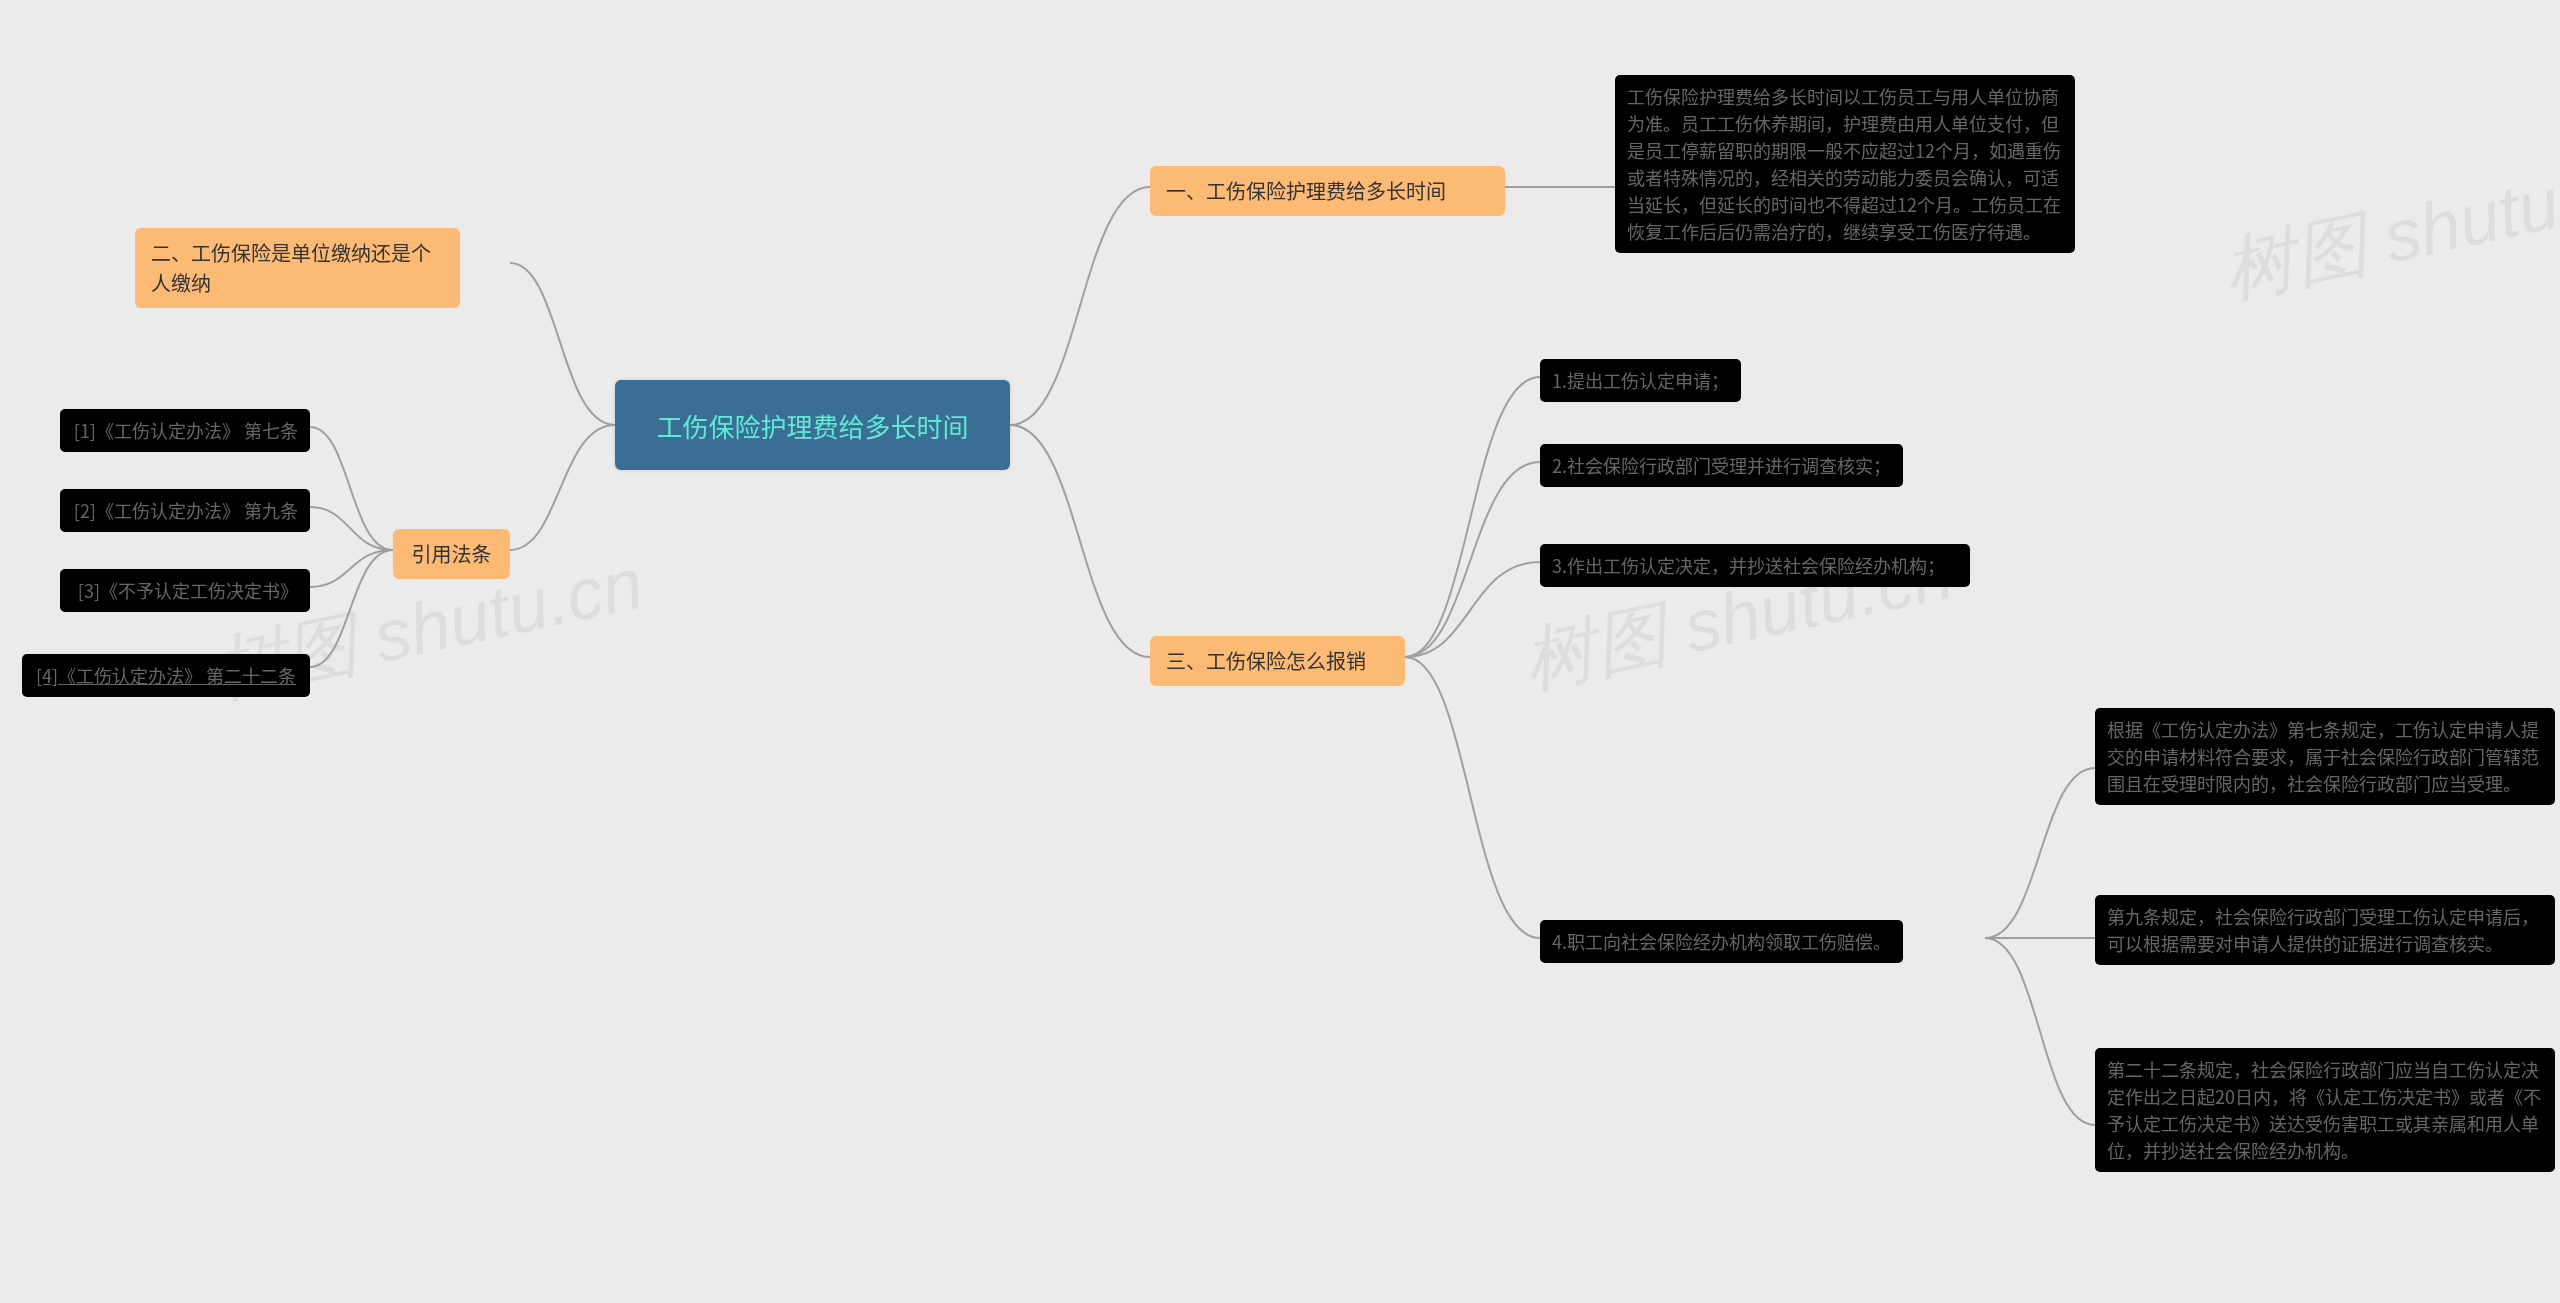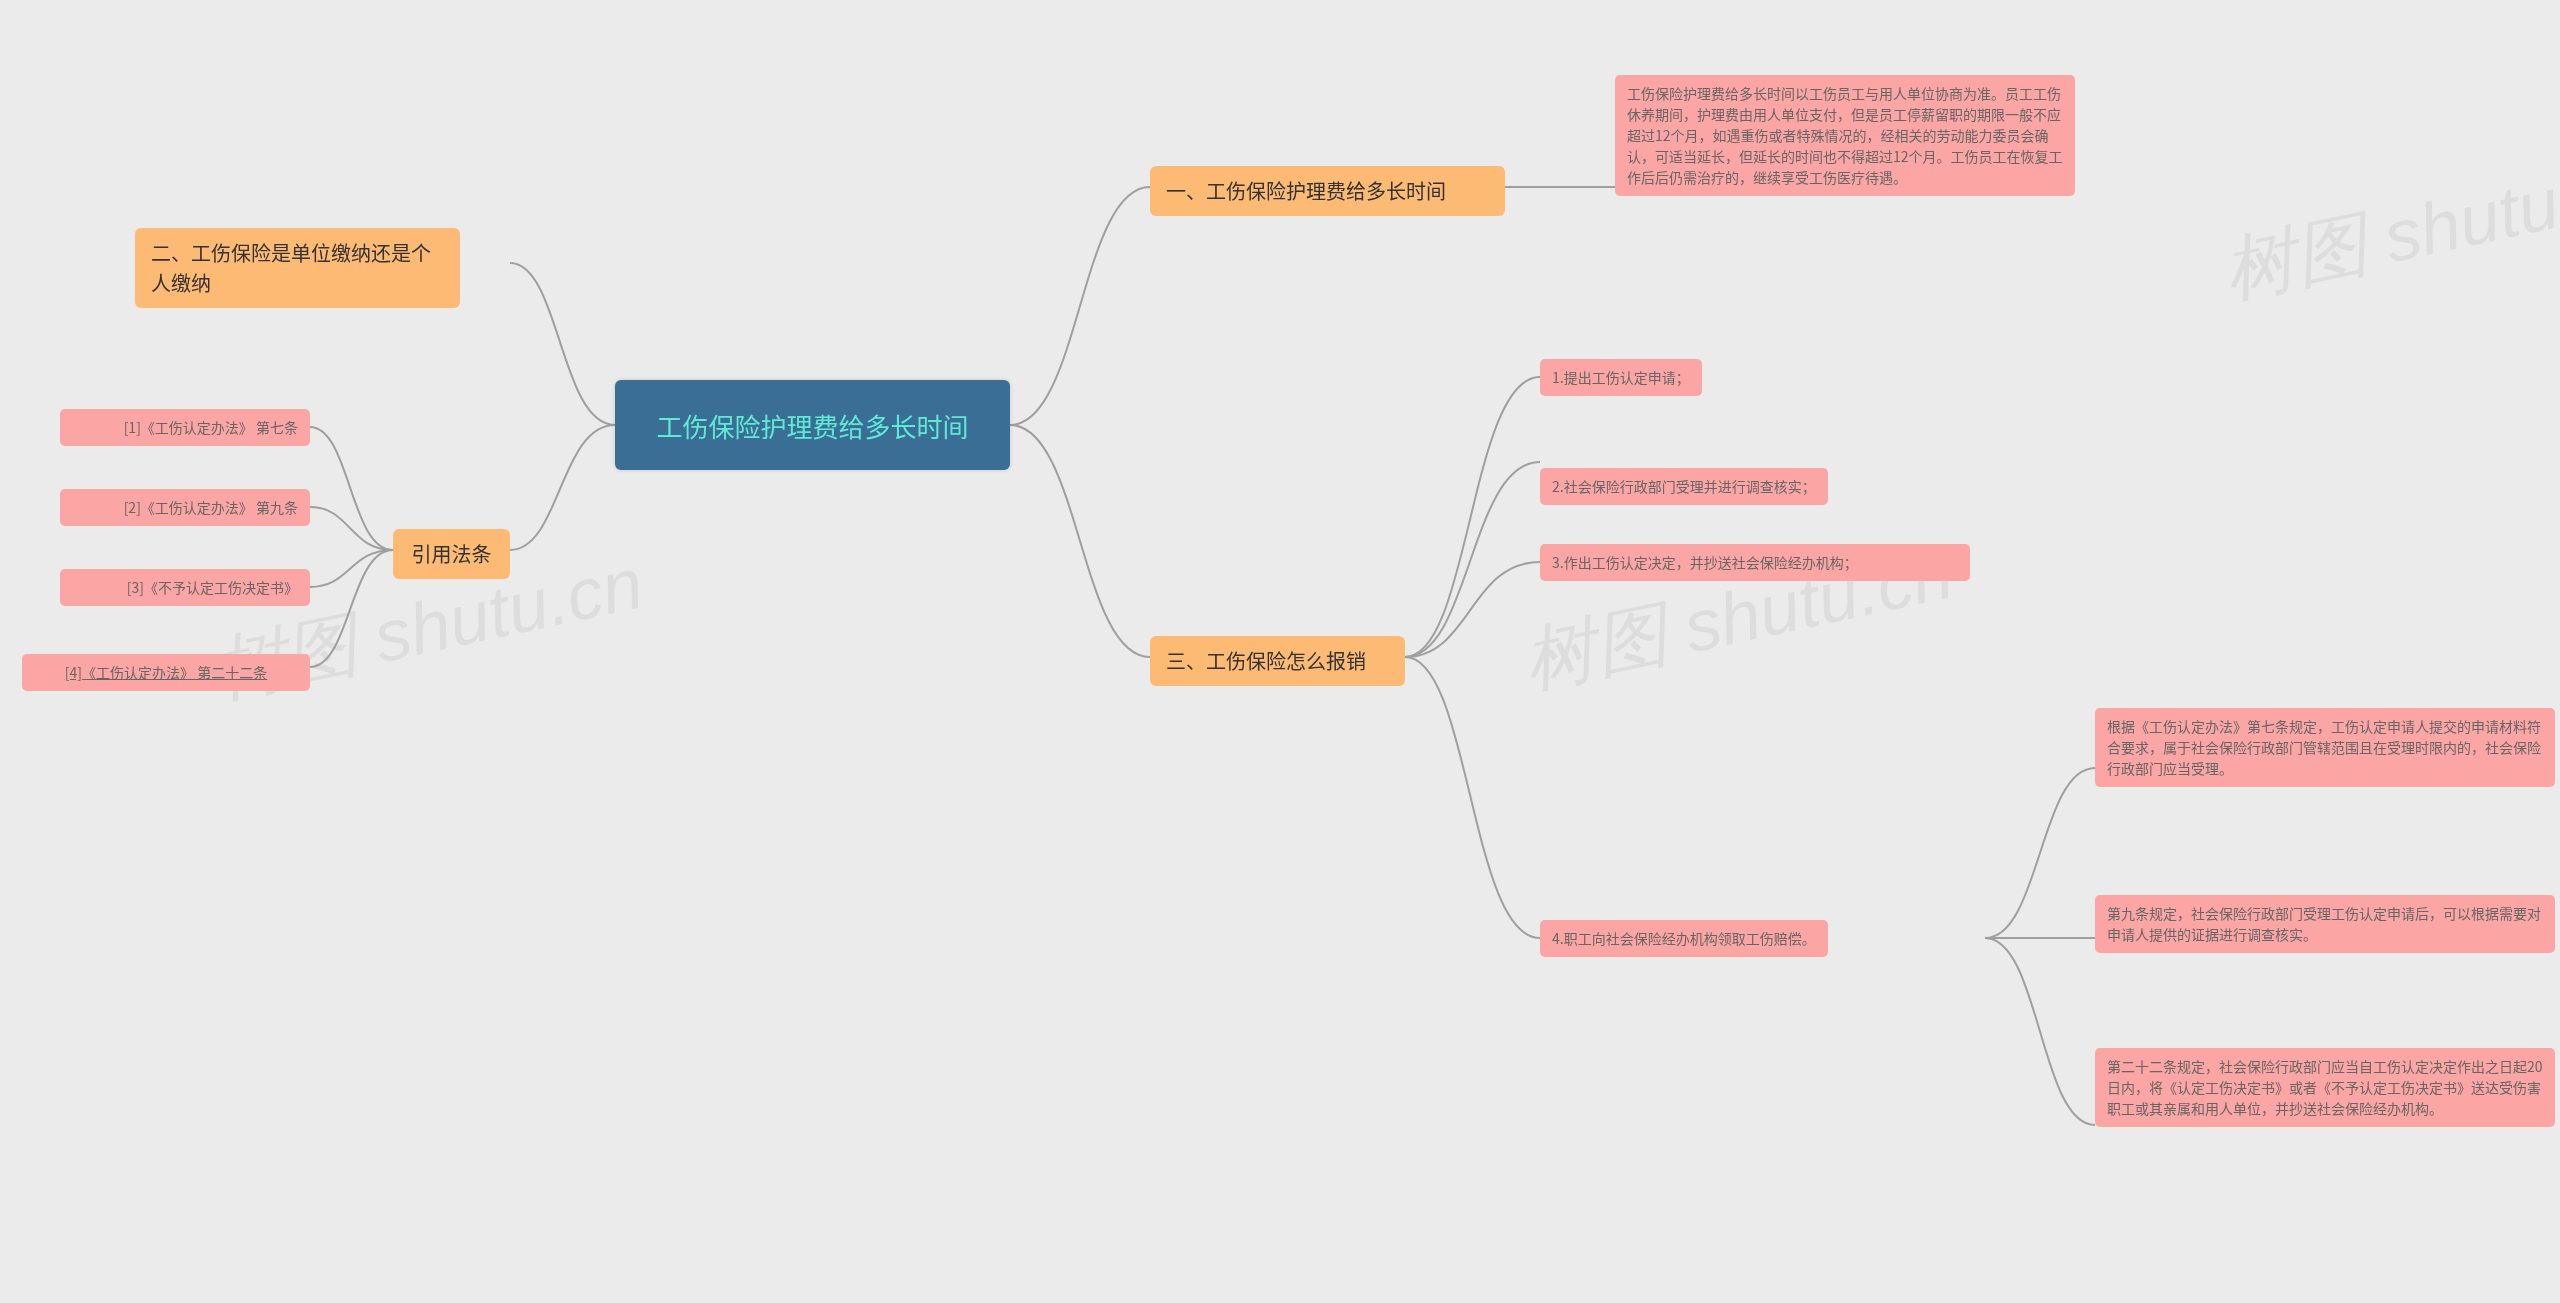--- a/index.html
+++ b/index.html
@@ -46,23 +46,23 @@
     box-shadow: 0 0 4px rgba(0,0,0,0.15);
   }
   .branch {
     background: #fdba74;
     color: #333;
     font-size: 20px;
     border-radius: 6px;
     padding: 10px 16px;
   }
   .leaf {
-    background: #fca5a5;
+    background: #000000;
     color: #666;
-    font-size: 14px;
+    font-size: 18px;
     border-radius: 5px;
     padding: 8px 12px;
   }
   .wide-leaf {
     width: 460px;
   }
   .wm {
     position: absolute;
     color: rgba(0,0,0,0.06);
     font-size: 72px;
@@ -120,21 +120,21 @@
     <span>工伤保险护理费给多长时间以工伤员工与用人单位协商为准。员工工伤休养期间，护理费由用人单位支付，但是员工停薪留职的期限一般不应超过12个月，如遇重伤或者特殊情况的，经相关的劳动能力委员会确认，可适当延长，但延长的时间也不得超过12个月。工伤员工在恢复工作后后仍需治疗的，继续享受工伤医疗待遇。</span>
   </div>
 
   <div class="node branch" style="left:1150px; top:636px; width:255px;">
     <span>三、工伤保险怎么报销</span>
   </div>
 
   <div class="node leaf" style="left:1540px; top:359px;">
     <span>1.提出工伤认定申请；</span>
   </div>
-  <div class="node leaf" style="left:1540px; top:468px;">
+  <div class="node leaf" style="left:1540px; top:444px;">
     <span>2.社会保险行政部门受理并进行调查核实；</span>
   </div>
   <div class="node leaf" style="left:1540px; top:544px; width:430px;">
     <span>3.作出工伤认定决定，并抄送社会保险经办机构；</span>
   </div>
   <div class="node leaf" style="left:1540px; top:920px;">
     <span>4.职工向社会保险经办机构领取工伤赔偿。</span>
   </div>
 
   <div class="node leaf wide-leaf" style="left:2095px; top:708px;">

